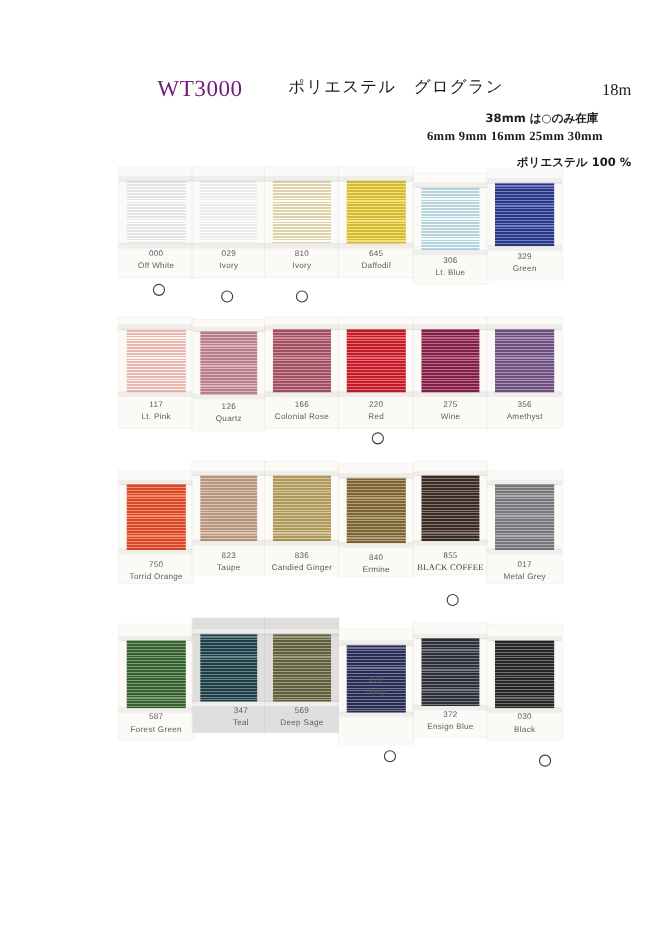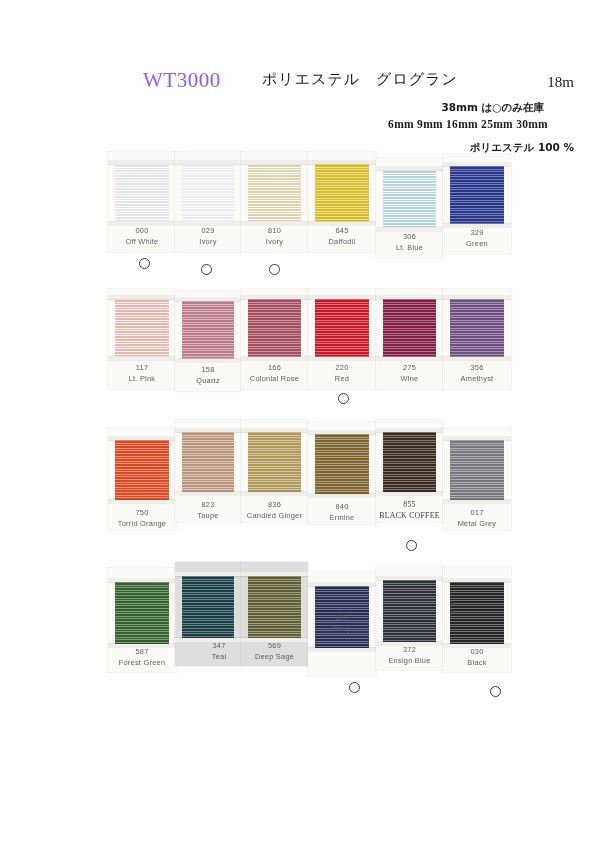--- a/index.html
+++ b/index.html
@@ -11,21 +11,21 @@
     overflow:hidden;
     -webkit-font-smoothing:antialiased;
   }
 
   
   #header{position:absolute;left:0;top:0;width:610px;height:150px;}
 
   #title-code{
     position:absolute;left:143px;top:68px;
     font-family:"Liberation Serif", serif;
-    font-size:21px;letter-spacing:.5px;color:#8b5cf6;
+    font-size:21px;letter-spacing:.5px;color:#701a75;
   }
   #title-material{
     position:absolute;left:262px;top:70px;
     font-family:"DejaVu Sans", sans-serif;
     font-size:15px;color:#1b1b1b;letter-spacing:1px;
   }
   #title-length{
     position:absolute;right:36px;top:74px;
     font-family:"Liberation Serif", serif;
     font-size:15px;color:#1b1b1b;
@@ -235,21 +235,21 @@
       </div>
       <div class="card shadow" style="left: 175px; top: 291px; width: 66px; height: 100px;">
         <div class="card-paper"></div>
         <div class="ribbon-wrap" style="left: 7px; top: 10px; width: 52px; height: 58px;">
           <div class="ribbon" style="background: rgb(205, 142, 156);"></div>
         </div>
         <div class="slot-top" style="top: 6px;"></div>
         <div class="slot-bottom" style="top: 68px;"></div>
       </div>
       <div class="label" style="left: 175px; top: 365px; width: 66px;">
-        <span class="num">158</span>
+        <span class="num">126</span>
         <span class="nm">Quartz</span>
       </div>
       <div class="card shadow" style="left: 241px; top: 289px; width: 67px; height: 100px;">
         <div class="card-paper"></div>
         <div class="ribbon-wrap" style="left: 7px; top: 10px; width: 53px; height: 58px;">
           <div class="ribbon" style="background: rgb(181, 90, 110);"></div>
         </div>
         <div class="slot-top" style="top: 6px;"></div>
         <div class="slot-bottom" style="top: 68px;"></div>
       </div>

